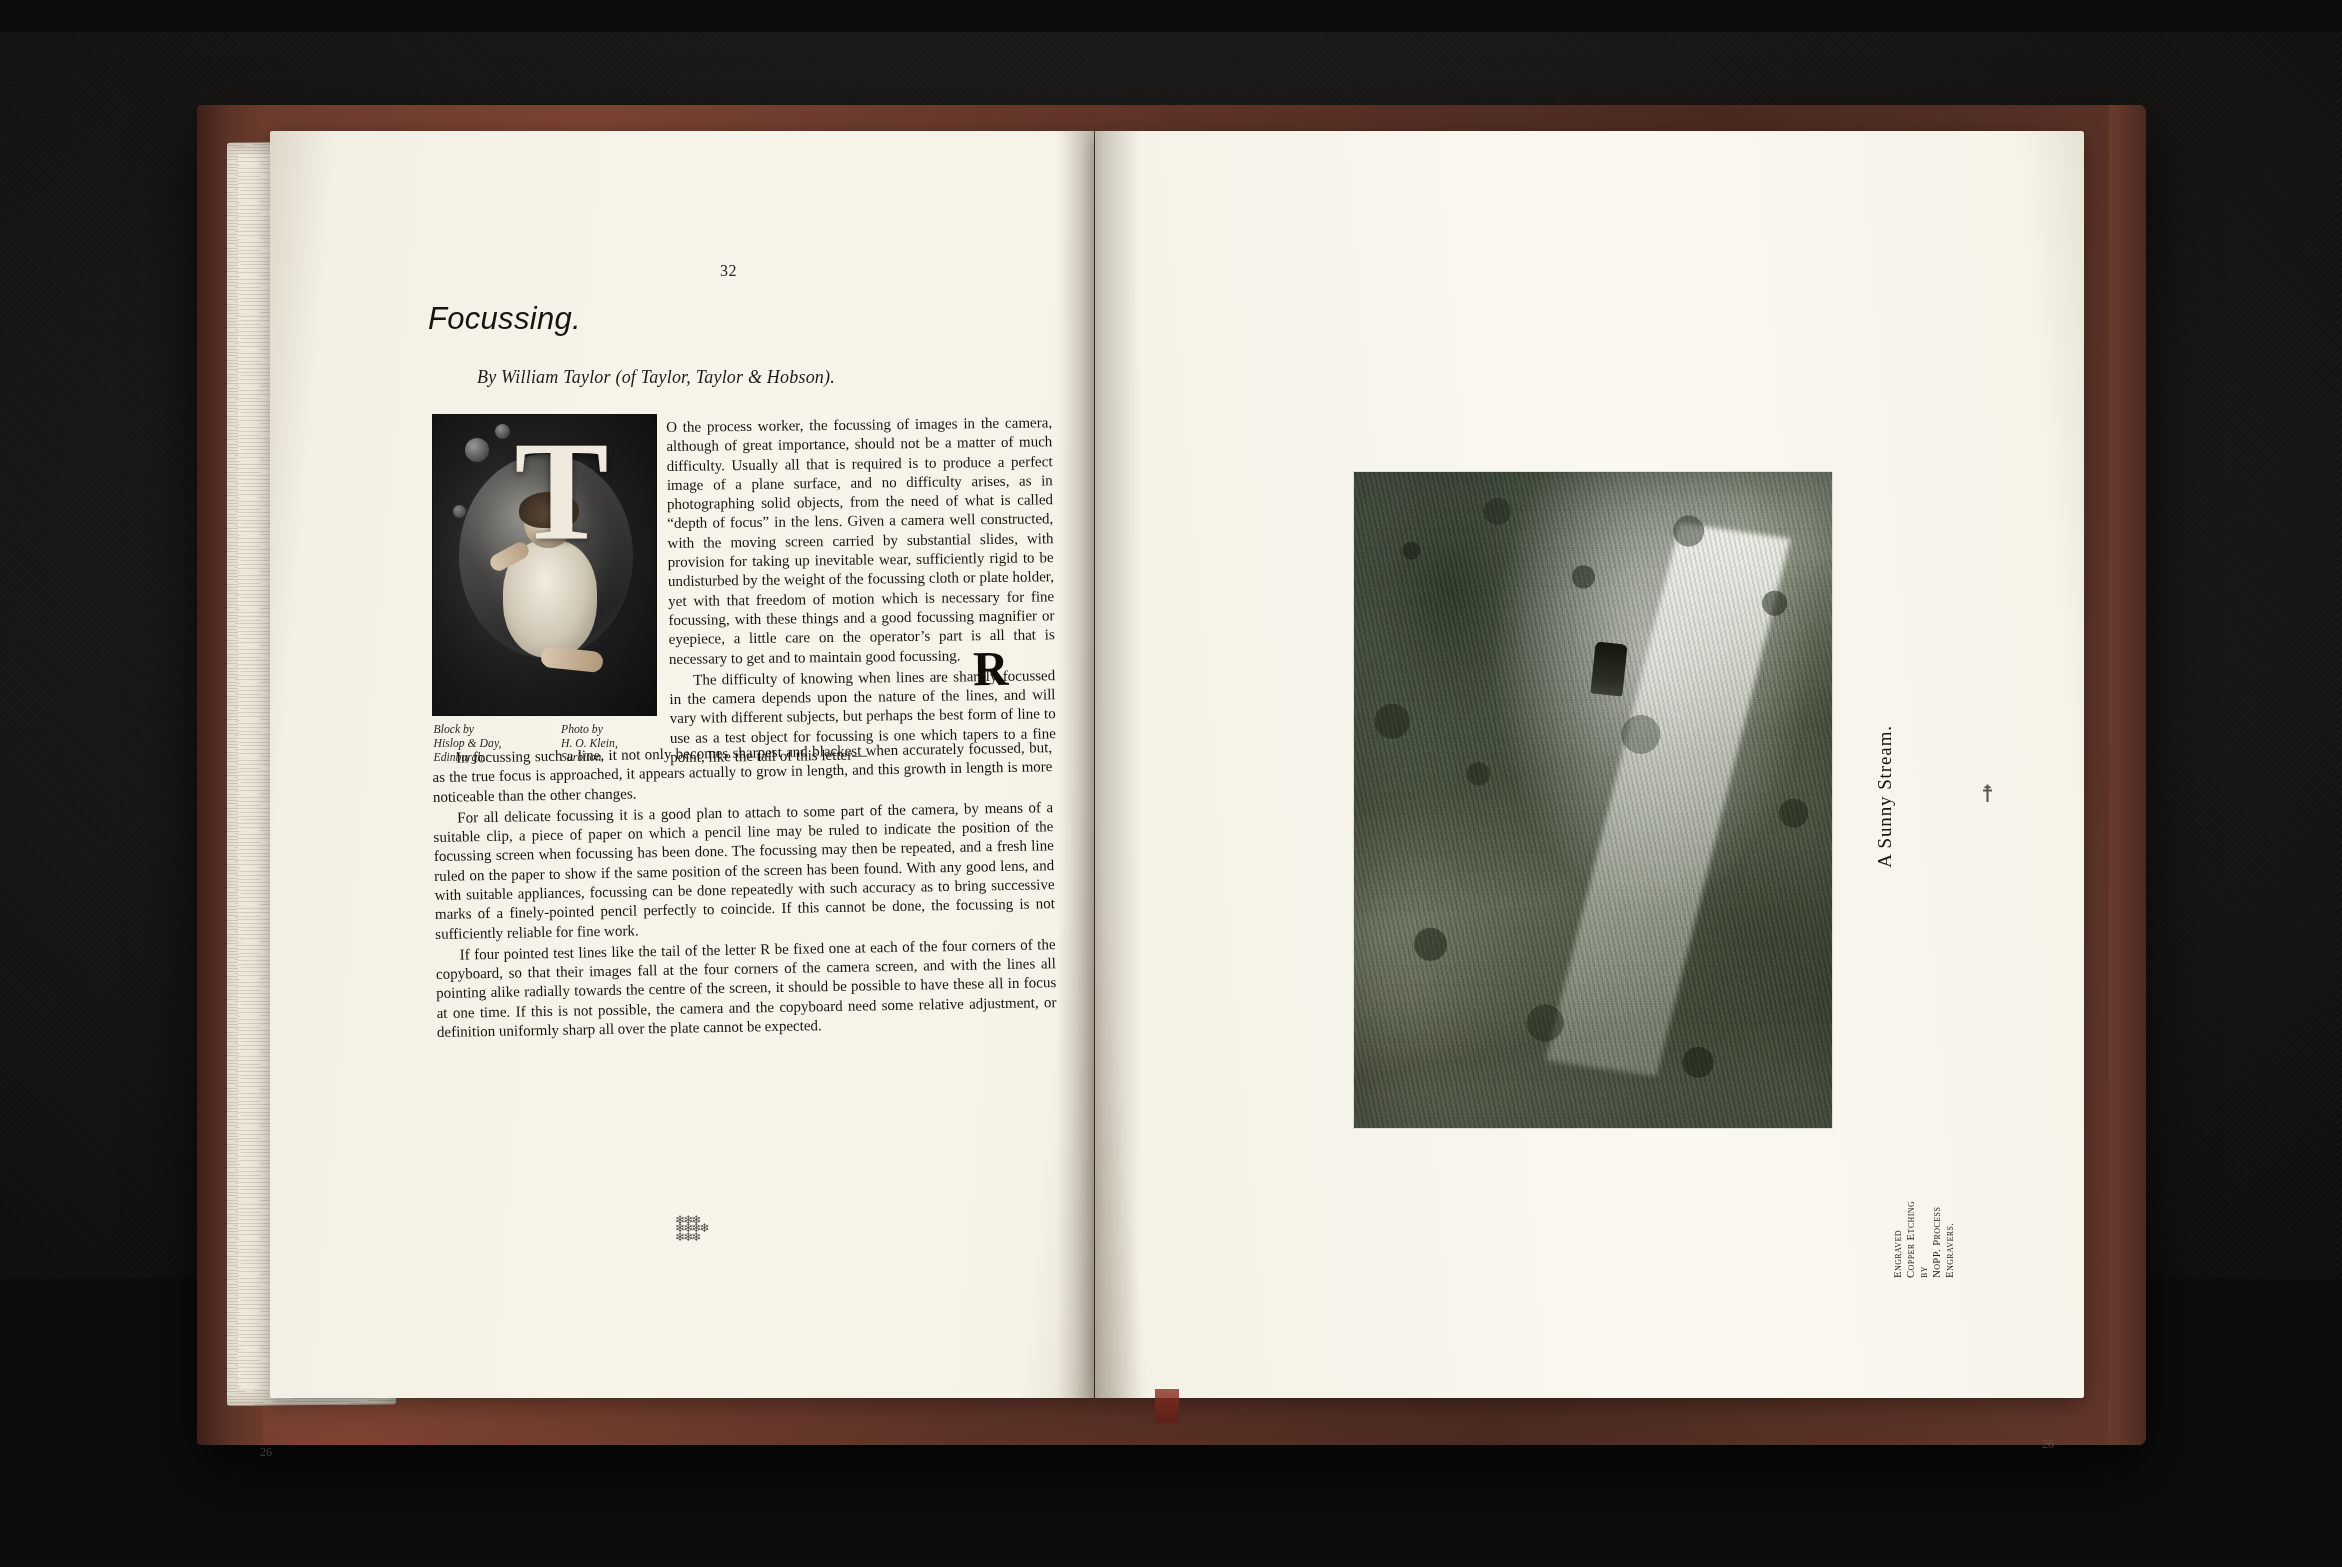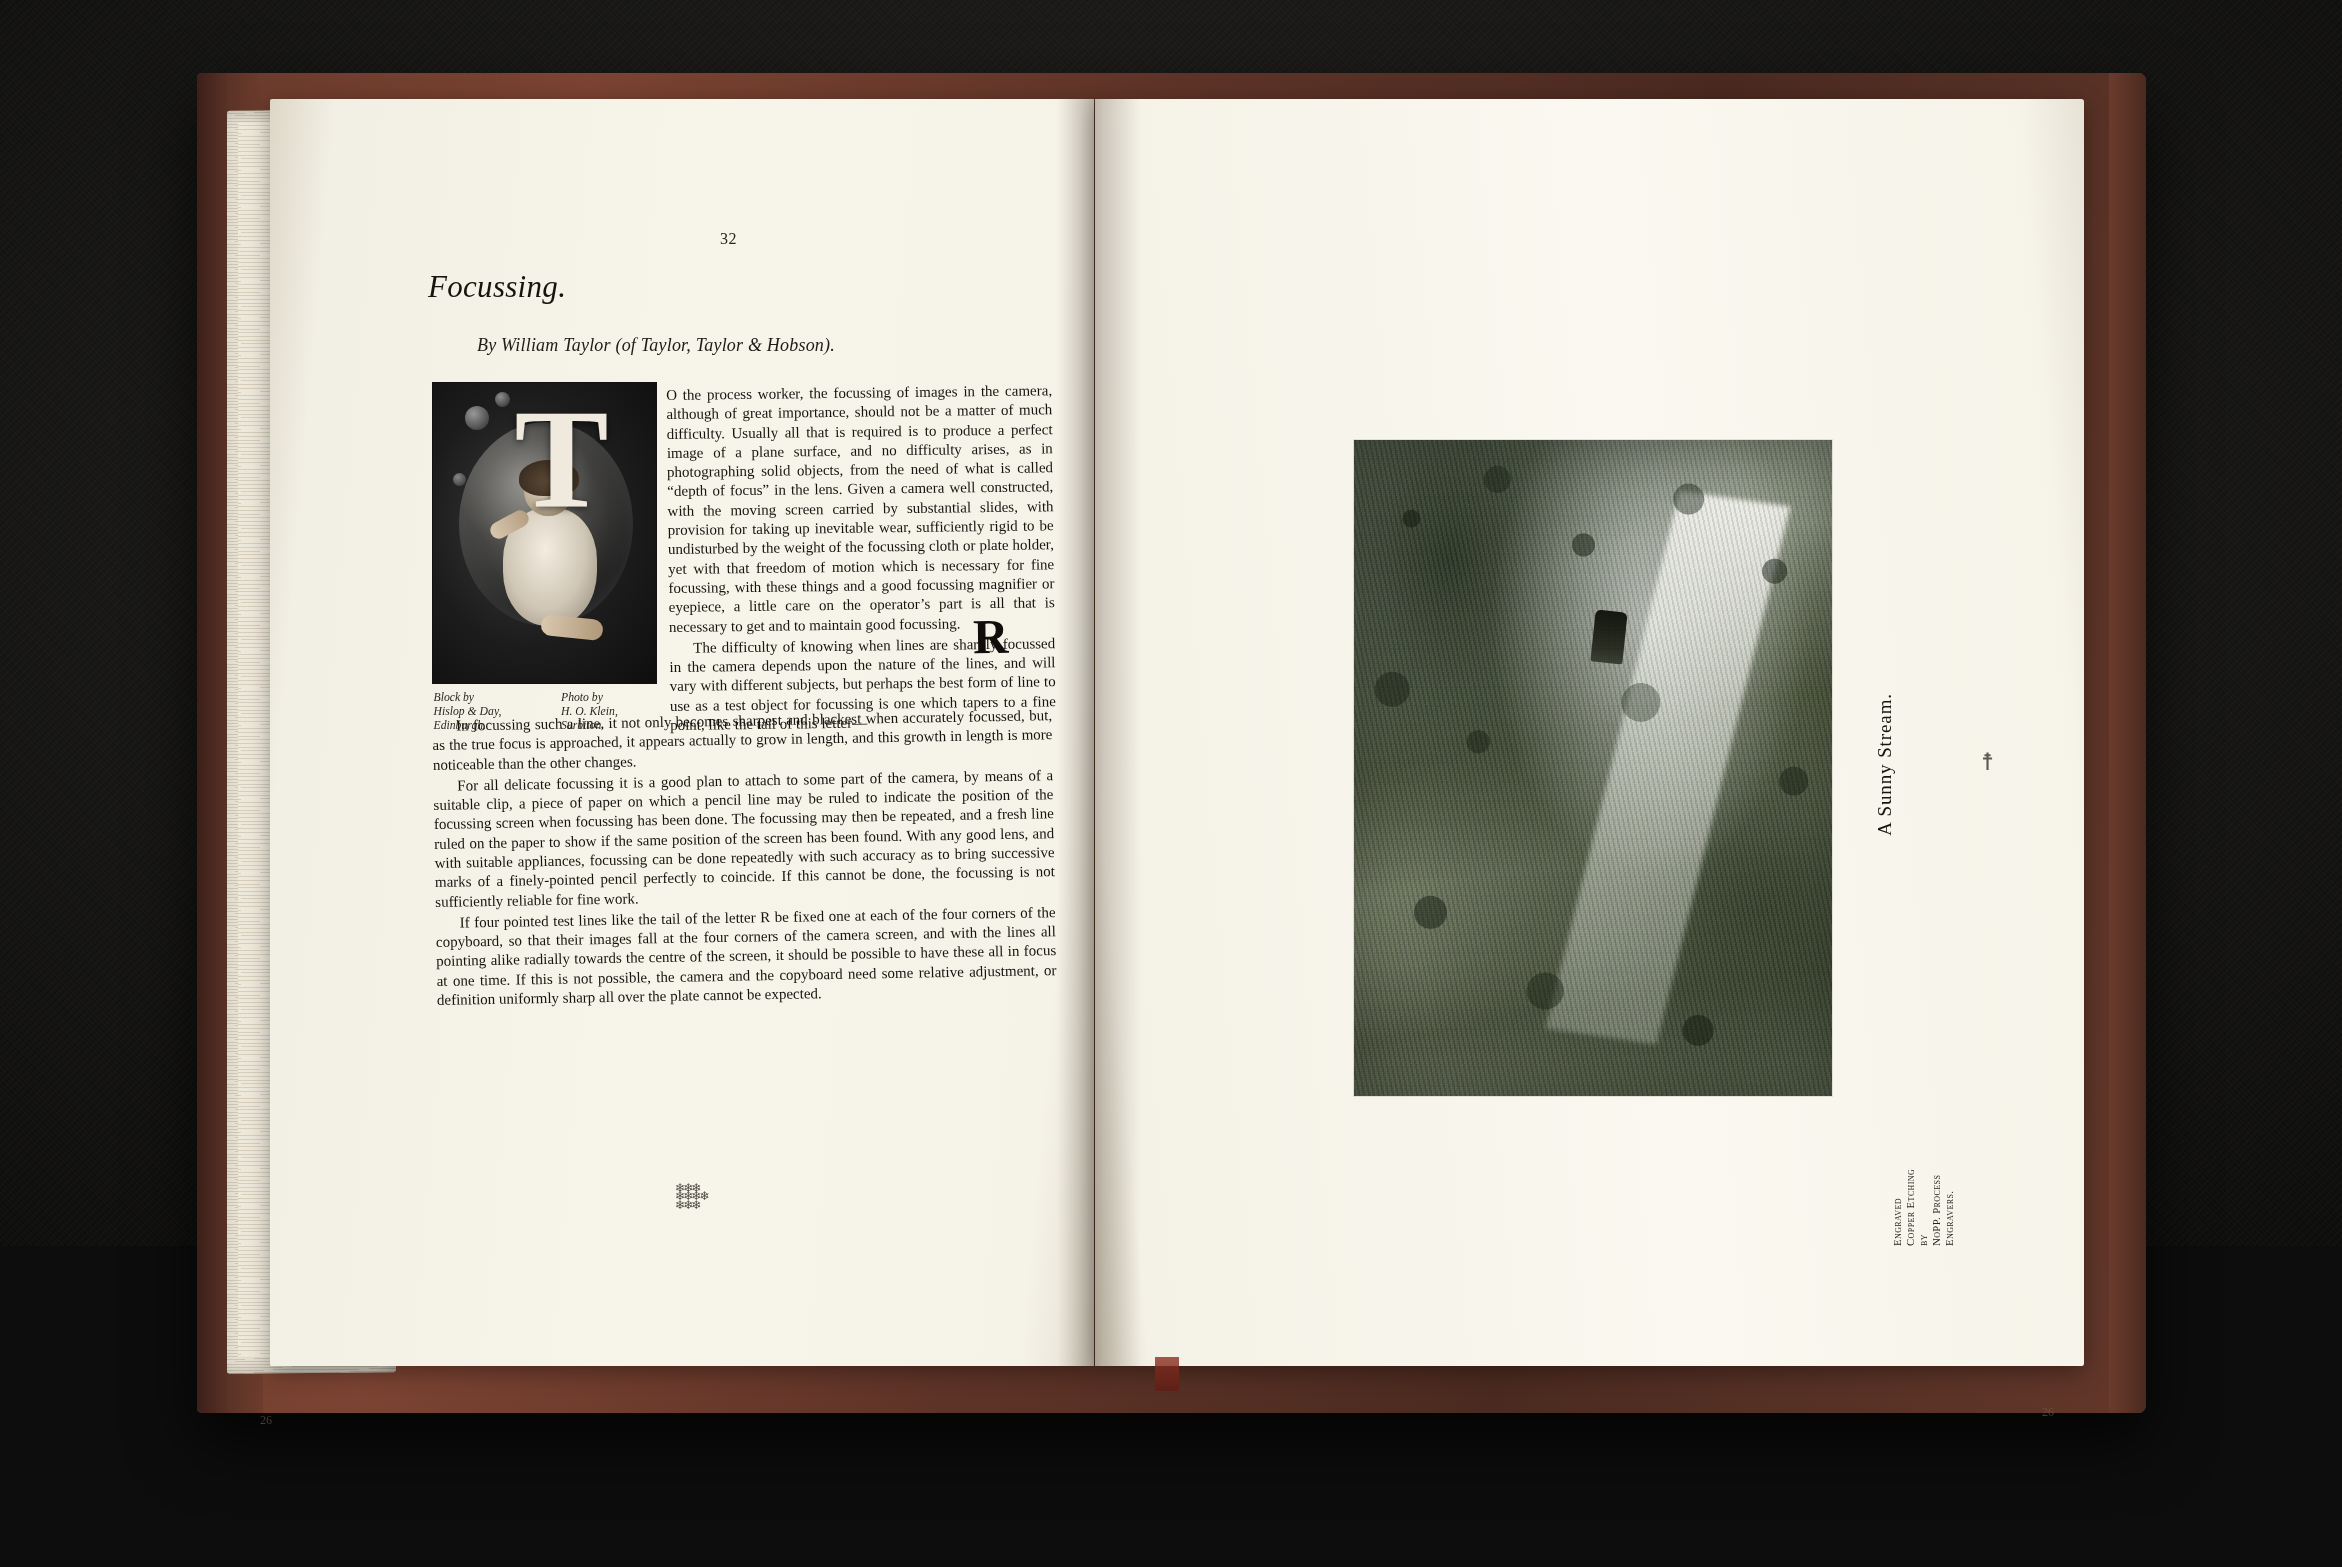--- a/index.html
+++ b/index.html
@@ -12,20 +12,21 @@
     height: 1567px;
     overflow: hidden;
     font-family: "Liberation Serif", serif;
   }
   .scene {
     position: relative;
     width: 2342px;
     height: 1246px;
     background:
       radial-gradient(ellipse at 48% 42%, #2a2724 0%, #1a1917 45%, #0c0c0b 100%);
+    margin-top: 32px;
   }
   
   .cloth-noise {
     position: absolute;
     inset: 0;
     background-image:
       repeating-linear-gradient(45deg, rgba(255,255,255,0.012) 0 1.9px, rgba(0,0,0,0.012) 1.9px 3.7px),
       repeating-linear-gradient(-45deg, rgba(255,255,255,0.010) 0 2.8px, rgba(0,0,0,0.010) 2.8px 5.6px);
     pointer-events: none;
   }
@@ -135,21 +136,21 @@
     left: 309px;
     top: 0px;
     font-size: 16px;
     letter-spacing: 0.5px;
     color: #2a2621;
   }
   .article-title {
     position: absolute;
     left: 17px;
     top: 39px;
-    font-family: Liberation Serif, serif;
+    font-family: Liberation Sans, sans-serif;
     font-style: italic;
     font-size: 31px;
     color: #17140f;
     letter-spacing: 0.3px;
   }
   .byline {
     position: absolute;
     left: 66px;
     top: 105px;
     font-style: italic;

